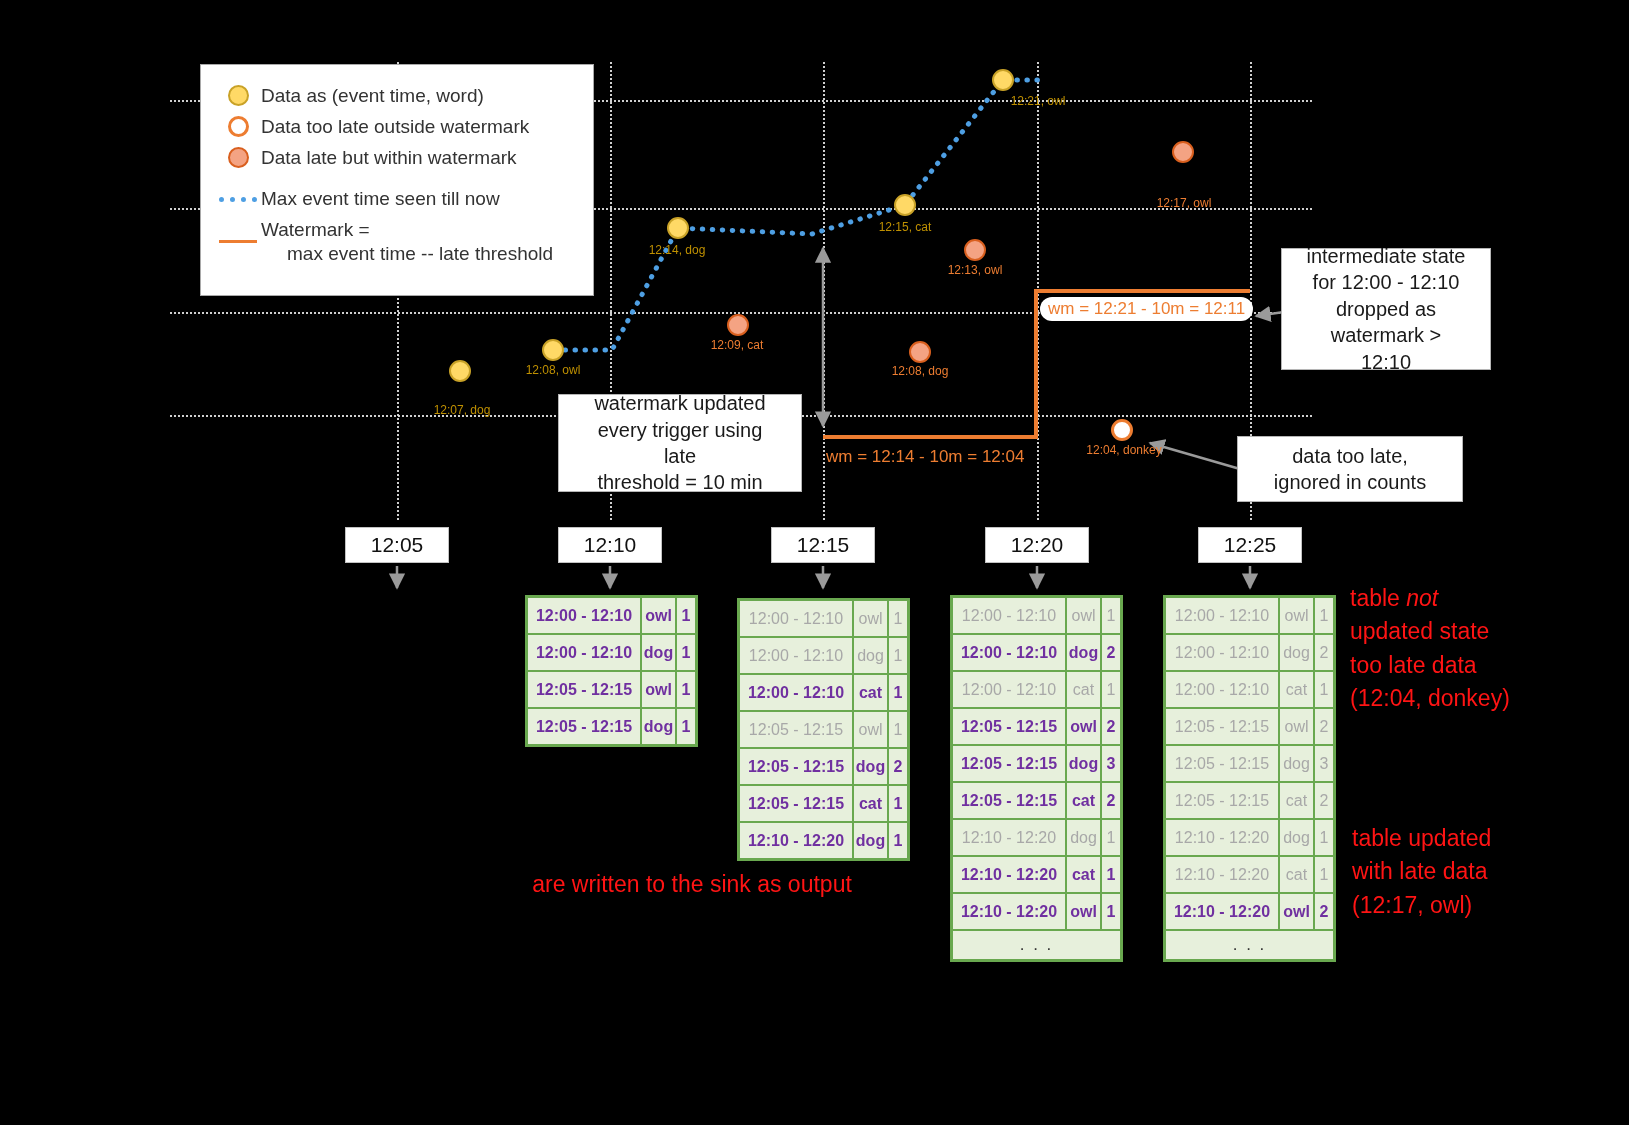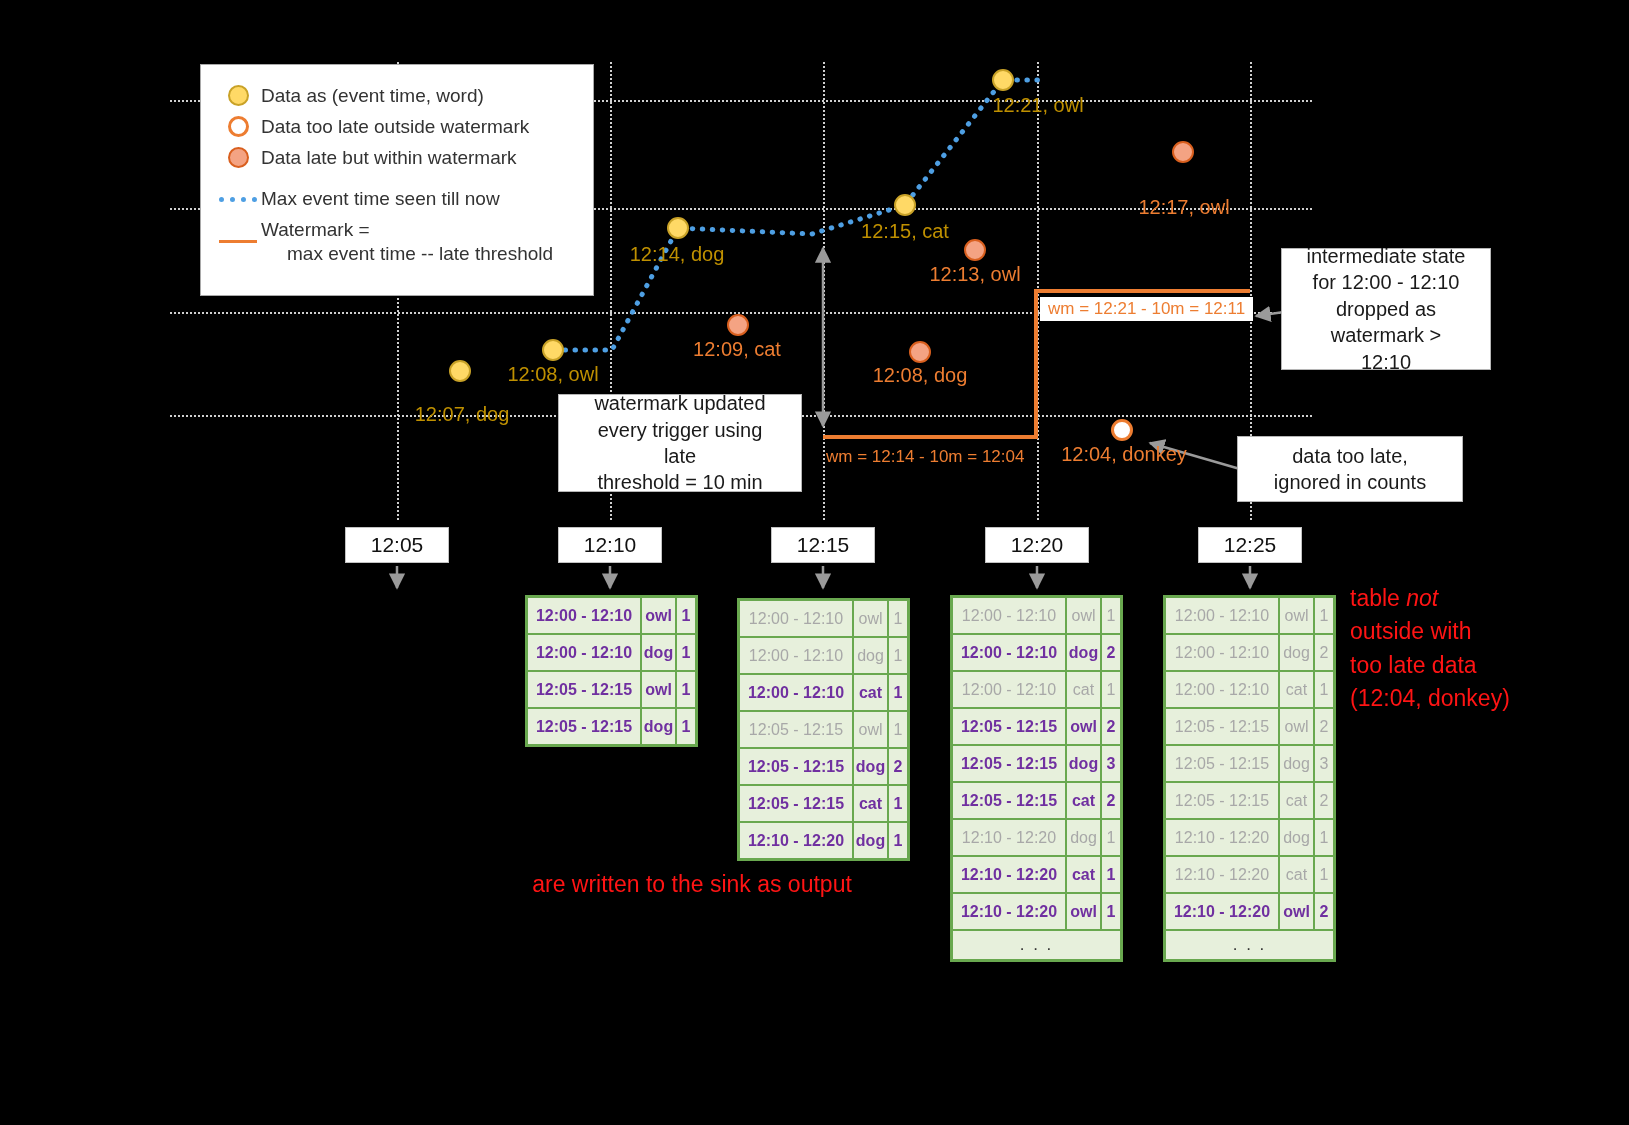--- a/index.html
+++ b/index.html
@@ -11,21 +11,21 @@
   .grid-v{position:absolute;top:62px;height:458px;width:0;border-left:2px dotted #e6e6e6;opacity:.9;}
 
   
   .overlay{position:absolute;left:0;top:0;}
 
   
   .point{position:absolute;width:22px;height:22px;border-radius:50%;transform:translate(-50%,-50%);box-sizing:border-box;}
   .point.on-time{background:#FFD966;border:2.5px solid #C9A227;}
   .point.late{background:#F4A383;border:2.5px solid #D95F1E;}
   .point.too-late{background:#ffffff;border:3px solid #ED7D31;}
-  .pt-label{position:absolute;font-size:20px;white-space:nowrap;transform:translate(-50%,0);}
+  .pt-label{position:absolute;font-size:12px;white-space:nowrap;transform:translate(-50%,0);}
   .pt-label.on-time{color:#BF9000;}
   .pt-label.late,.pt-label.too-late{color:#ED7D31;}
 
   
   .legend{position:absolute;left:200px;top:64px;width:394px;height:232px;background:#fff;
           border:1px solid #a9a9a9;box-sizing:border-box;padding:12px 10px 10px 14px;color:#333;}
   .legend-row{display:flex;align-items:center;margin:7px 0;font-size:19px;line-height:1.25;}
   .legend-row.gap{margin-top:18px;}
   .licon{width:46px;display:flex;justify-content:center;align-items:center;flex:0 0 46px;}
   .ldot{width:21px;height:21px;border-radius:50%;box-sizing:border-box;}
@@ -97,21 +97,21 @@
     <line x1="397" y1="566" x2="397" y2="588" stroke="#9a9a9a" stroke-width="2.5" marker-end="url(#arr)"></line>
     <line x1="610" y1="566" x2="610" y2="588" stroke="#9a9a9a" stroke-width="2.5" marker-end="url(#arr)"></line>
     <line x1="823" y1="566" x2="823" y2="588" stroke="#9a9a9a" stroke-width="2.5" marker-end="url(#arr)"></line>
     <line x1="1037" y1="566" x2="1037" y2="588" stroke="#9a9a9a" stroke-width="2.5" marker-end="url(#arr)"></line>
     <line x1="1250" y1="566" x2="1250" y2="588" stroke="#9a9a9a" stroke-width="2.5" marker-end="url(#arr)"></line>
     <line x1="1240" y1="469" x2="1150" y2="443" stroke="#9a9a9a" stroke-width="2.5" marker-end="url(#arr)"></line>
     <line x1="1284" y1="312" x2="1256" y2="316" stroke="#9a9a9a" stroke-width="2.5" marker-end="url(#arr)"></line>
   </svg>
 
   <div class="wm-label" style="left:826px;top:447px;">wm = 12:14 - 10m = 12:04</div>
-  <div class="wm-label boxed" style="left:1040px;top:297px;">wm = 12:21 - 10m = 12:11</div>
+  <div class="wm-label boxed" style="left:1040px;top:297px;border-radius:12px;">wm = 12:21 - 10m = 12:11</div>
 
   <div id="points-host">
       <div class="point on-time" style="left: 460px; top: 371px;"></div>
       <div class="pt-label on-time" style="left: 462px; top: 383px; margin-top: 20px;">12:07, dog</div>
       <div class="point on-time" style="left: 553px; top: 350px;"></div>
       <div class="pt-label on-time" style="left: 553px; top: 363px;">12:08, owl</div>
       <div class="point on-time" style="left: 678px; top: 228px;"></div>
       <div class="pt-label on-time" style="left: 677px; top: 243px;">12:14, dog</div>
       <div class="point on-time" style="left: 905px; top: 205px;"></div>
       <div class="pt-label on-time" style="left: 905px; top: 220px;">12:15, cat</div>
@@ -348,19 +348,24 @@
     </div>
 
   <div class="purple-note">
     <div>are written to the sink as output</div>
   </div>
 
   <div class="red-note" style="left:1350px;top:582px;">
     <div>
       <span>table </span><em>not</em>
     </div>
-    <div>outside with</div>
+    <div>updated state</div>
     <div>too late data</div>
     <div>(12:04, donkey)</div>
   </div>
 
+  <div class="red-note" style="left:1352px;top:822px;">
+    <div>table updated</div>
+    <div>with late data</div>
+    <div>(12:17, owl)</div>
+  </div>
 
 </div>
 
 </body></html>

